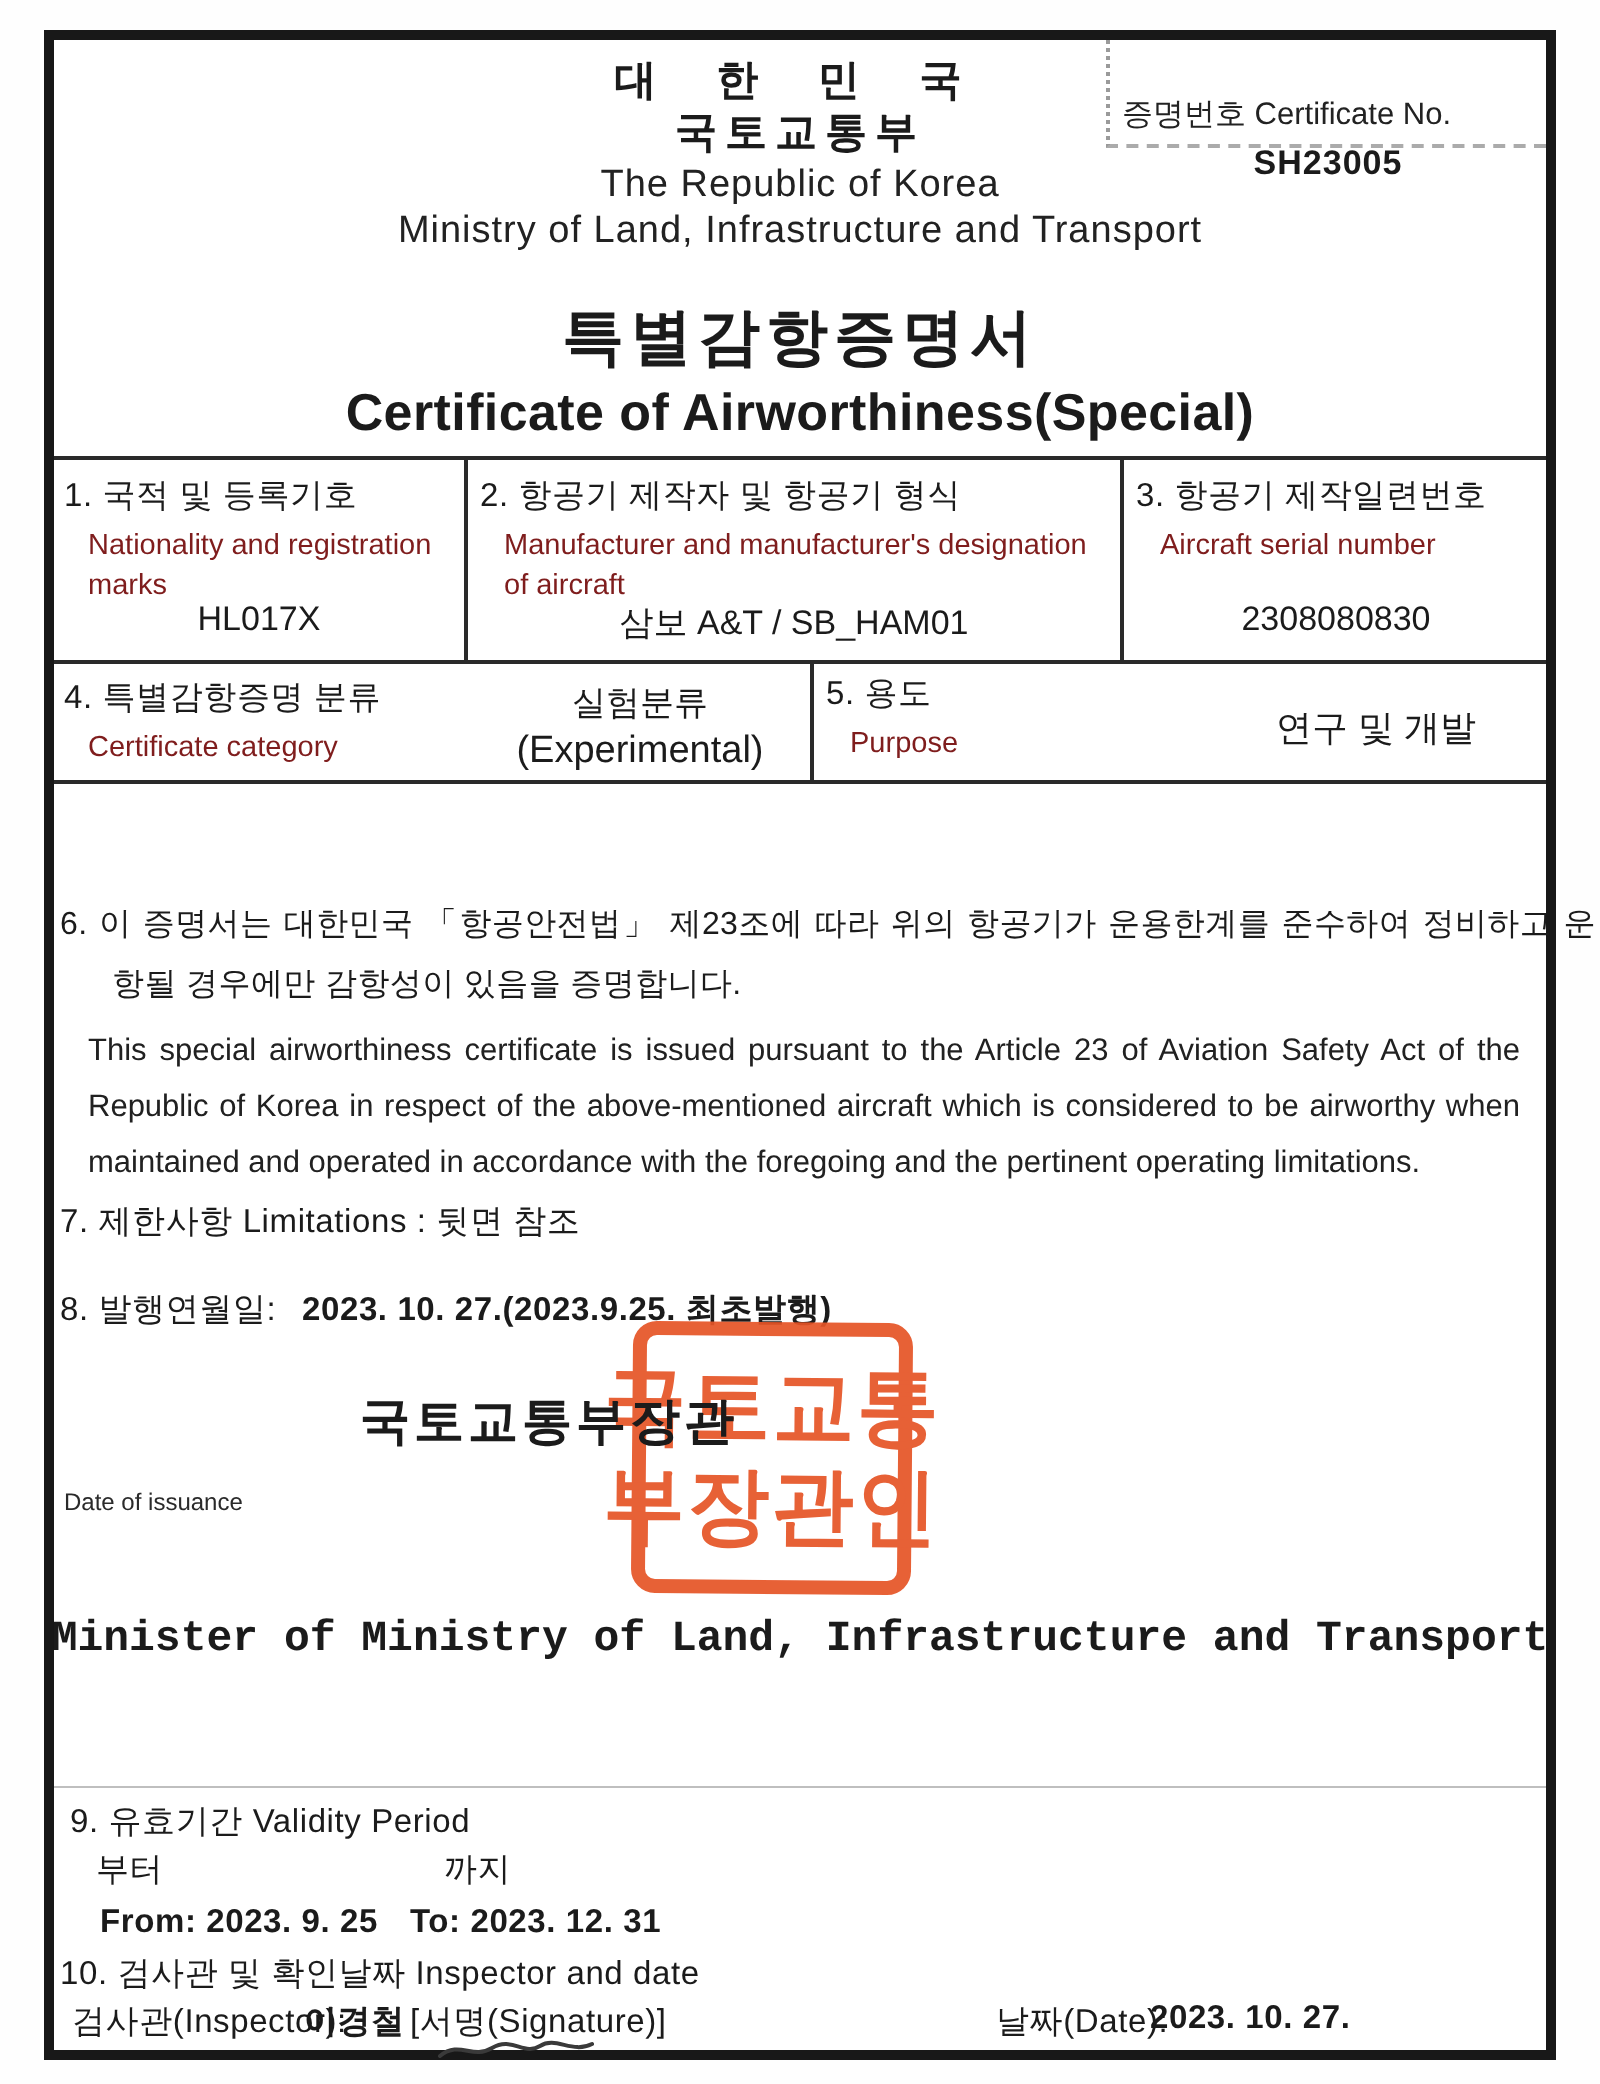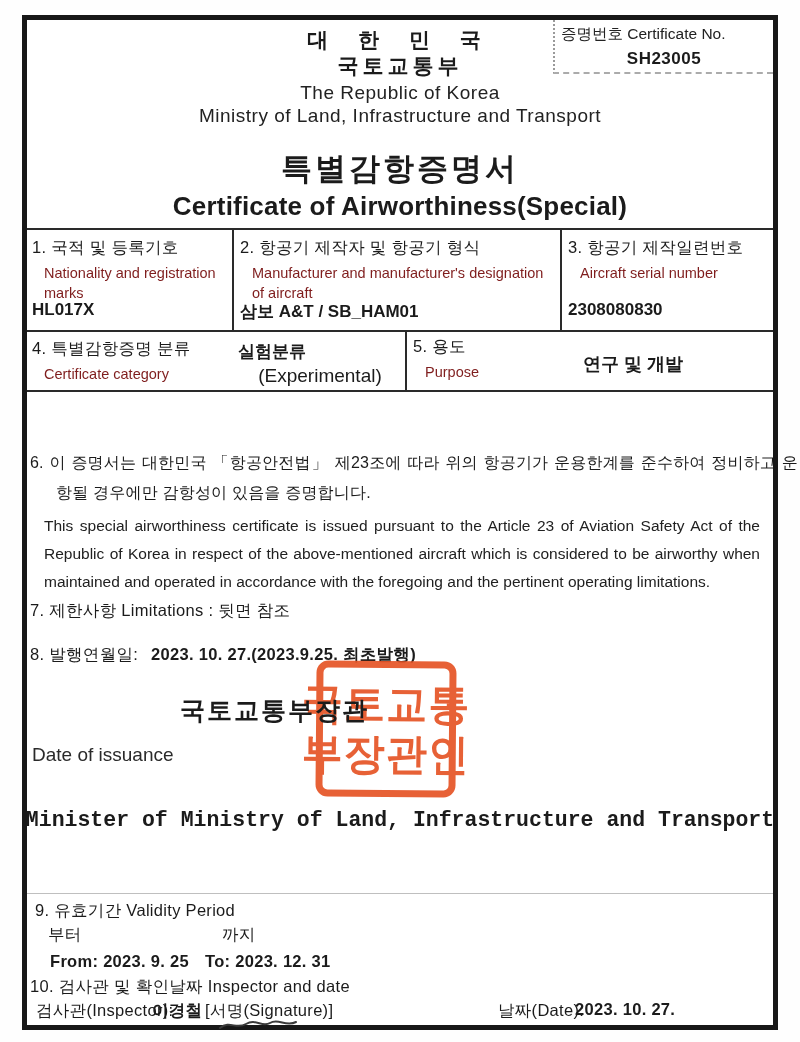--- a/index.html
+++ b/index.html
@@ -14,51 +14,51 @@
     border:5px solid #181818;box-sizing:border-box;background:#fff;
   }
   .center{left:0;width:800px;text-align:center;}
   .ko-head{font-weight:bold;font-size:21px;}
   .en-head{font-size:19px;color:#222;letter-spacing:0.5px;}
   .certno-box{
     left:553px;top:20px;width:220px;height:54px;
     border-left:2px dotted #9a9a9a;border-bottom:2px dashed #ababab;
     padding:4px 6px;box-sizing:border-box;background:#fff;
   }
-  .certno-label{font-size:15.5px;color:#222;}
+  .certno-label{font-size:15.5px;color:#222;margin-top:23px;}
   .certno-value{font-size:17px;font-weight:bold;text-align:center;margin-top:4px;letter-spacing:0.5px;}
   .title-ko{top:148px;font-size:31px;font-weight:800;letter-spacing:3px;}
   .title-en{top:191px;font-size:26px;font-weight:800;letter-spacing:0.2px;}
   
   .hl{background:#2a2a2a;height:2px;}
   .vl{background:#2a2a2a;width:2px;}
   .faint-hl{background:#bfbfbf;height:1px;}
   .cell-label-ko{font-size:16.5px;letter-spacing:0.3px;}
   .cell-label-en{font-size:14.5px;color:#7f1d1d;padding-left:12px;margin-top:4px;line-height:20px;}
-  .cell-value{font-weight:bold;font-size:17px;text-align:left;}
+  .cell-value{font-weight:normal;font-size:17px;text-align:center;}
   .para-ko{font-size:16px;line-height:30px;text-align:justify;padding-left:26px;text-indent:-26px;letter-spacing:0.2px;}
   .para-en{font-size:15.5px;line-height:28px;text-align:justify;color:#212121;}
   .sec-line{font-size:16.5px;letter-spacing:0.3px;}
   .bold{font-weight:bold;}
   .stamp{
     left:316px;top:661px;width:140px;height:136px;
     border:7px solid #e65426;border-radius:12px;box-sizing:border-box;
     display:flex;flex-direction:column;align-items:center;justify-content:center;
     transform:rotate(0.5deg);opacity:0.92;background:transparent;
   }
   .stamp-line{
     color:#e65426;font-weight:900;font-size:38px;line-height:50px;
     letter-spacing:1px;transform:scale(1.08,1.12);white-space:nowrap;
   }
   .minister-ko{left:180px;top:694px;font-size:25px;font-weight:bold;letter-spacing:2px;z-index:5;}
   .minister-en{
     top:808px;font-size:21.5px;font-weight:bold;
     font-family:"Liberation Mono","DejaVu Sans Mono",monospace;letter-spacing:0;
   }
-  .small-en{font-size:19px;color:#2a2a2a;}
+  .small-en{font-size:12px;color:#2a2a2a;}
   .sig-svg{left:218px;top:1018px;}
 </style>
 </head>
 <body>
 
 <div class="abs doc-frame"></div>
 
 <div class="abs center ko-head" style="top:26px;letter-spacing:12px;">대 한 민 국</div>
 <div class="abs center ko-head" style="top:52px;letter-spacing:4px;">국토교통부</div>
 <div class="abs center en-head" style="top:82px;">The Republic of Korea</div>

